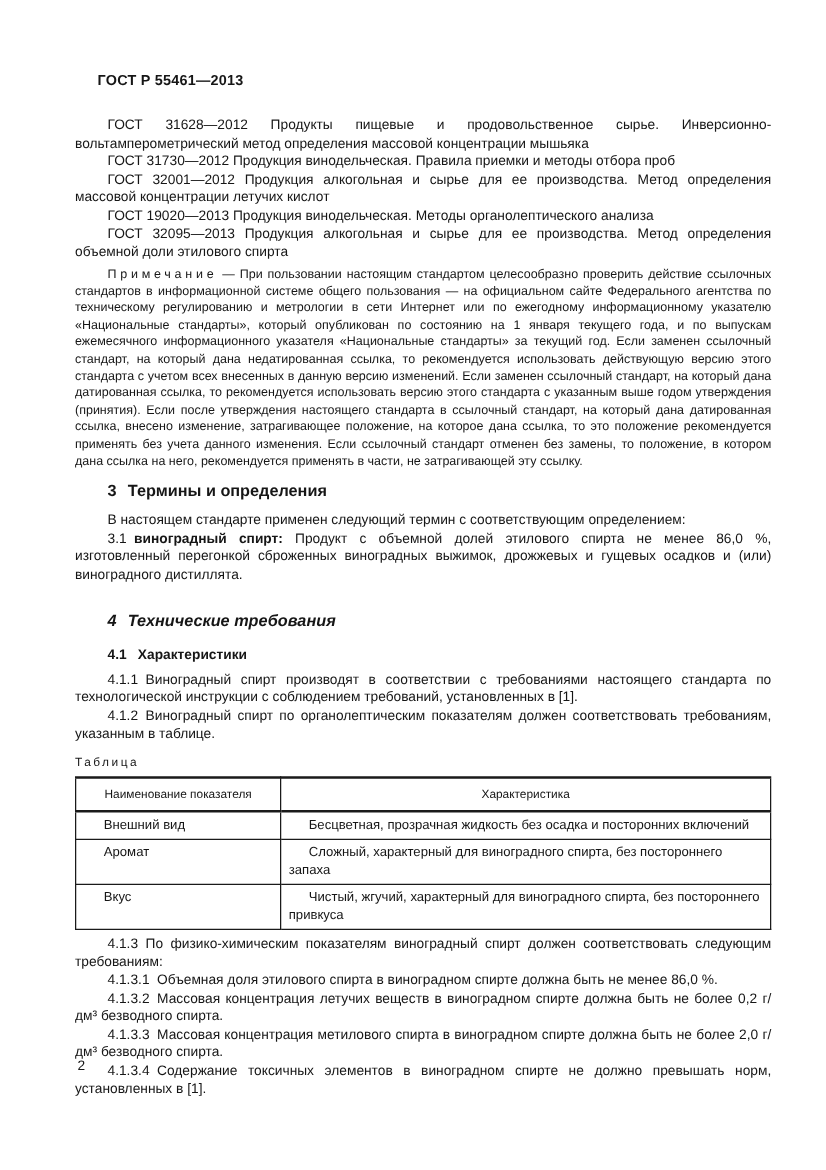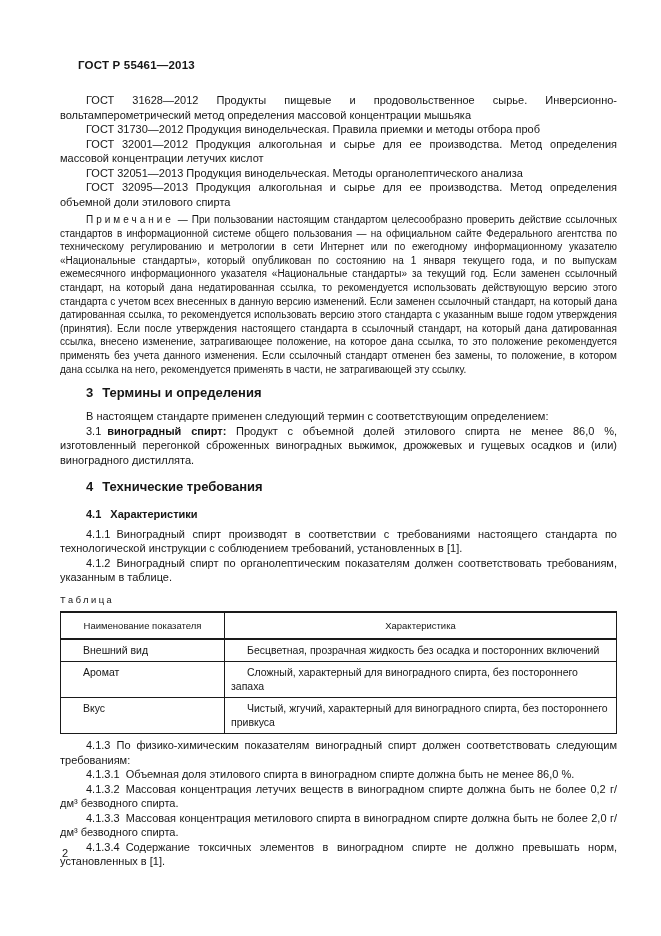--- a/index.html
+++ b/index.html
@@ -42,35 +42,34 @@
     margin: 4px 0 0 0;
     hyphens: auto;
   }
   .nlabel { letter-spacing: 3px; }
   h2.sec {
     font-size: 13px;
     line-height: 15px;
     font-weight: bold;
     margin: 9px 0 9px 26px;
   }
-  h2.sec4 { margin-top: 12px; margin-bottom: 13px; }
+  h2.sec4 { margin-top: 22px; margin-bottom: 13px; font-style: italic; }
   h3.sub {
     font-size: 11px;
     line-height: 14.5px;
     font-weight: bold;
     margin: 0 0 5px 26px;
   }
   .hnum { margin-right: 9px; }
   b.num { font-weight: normal; margin-right: 6px; }
   b.term { font-weight: bold; }
   .tlabel {
     font-size: 9.5px;
     letter-spacing: 2px;
     margin: 10px 0 5px 0;
-    font-family: Liberation Mono, monospace;
   }
   table.gost {
     border-collapse: collapse;
     width: 100%;
     table-layout: fixed;
   }
   table.gost, table.gost th, table.gost td { border: 1px solid #1a1a1a; }
   table.gost { border-top-width: 2px; }
   table.gost thead th {
     border-bottom-width: 2px;
@@ -99,21 +98,21 @@
 </head>
 <body>
 
 <div class="sheet">
 
   <div class="doc-code">ГОСТ Р 55461—2013</div>
 
   <p class="body">ГОСТ 31628—2012 Продукты пищевые и продовольственное сырье. Инверсионно-вольтамперометрический метод определения массовой концентрации мышьяка</p>
   <p class="body">ГОСТ 31730—2012 Продукция винодельческая. Правила приемки и методы отбора проб</p>
   <p class="body">ГОСТ 32001—2012 Продукция алкогольная и сырье для ее производства. Метод определения массовой концентрации летучих кислот</p>
-  <p class="body">ГОСТ 32051—2013 Продукция винодельческая. Методы органолептического анализа</p>
+  <p class="body">ГОСТ 19020—2013 Продукция винодельческая. Методы органолептического анализа</p>
   <p class="body">ГОСТ 32095—2013 Продукция алкогольная и сырье для ее производства. Метод определения объемной доли этилового спирта</p>
 
   <p class="note"><span class="nlabel">Примечание</span> <span>— При пользовании настоящим стандартом целесообразно проверить действие ссылочных стандартов в информационной системе общего пользования — на официальном сайте Федерального агентства по техническому регулированию и метрологии в сети Интернет или по ежегодному информационному указателю «Национальные стандарты», который опубликован по состоянию на 1 января текущего года, и по выпускам ежемесячного информационного указателя «Национальные стандарты» за текущий год. Если заменен ссылочный стандарт, на который дана недатированная ссылка, то рекомендуется использовать действующую версию этого стандарта с учетом всех внесенных в данную версию изменений. Если заменен ссылочный стандарт, на который дана датированная ссылка, то рекомендуется использовать версию этого стандарта с указанным выше годом утверждения (принятия). Если после утверждения настоящего стандарта в ссылочный стандарт, на который дана датированная ссылка, внесено изменение, затрагивающее положение, на которое дана ссылка, то это положение рекомендуется применять без учета данного изменения. Если ссылочный стандарт отменен без замены, то положение, в котором дана ссылка на него, рекомендуется применять в части, не затрагивающей эту ссылку.</span></p>
 
   <h2 class="sec"><span class="hnum">3</span><span>Термины и определения</span></h2>
 
   <p class="body">В настоящем стандарте применен следующий термин с соответствующим определением:</p>
 
   <p class="body"><b class="num">3.1</b><b class="term">виноградный спирт:</b> <span>Продукт с объемной долей этилового спирта не менее 86,0 %, изготовленный перегонкой сброженных виноградных выжимок, дрожжевых и гущевых осадков и (или) виноградного дистиллята.</span></p>
 

